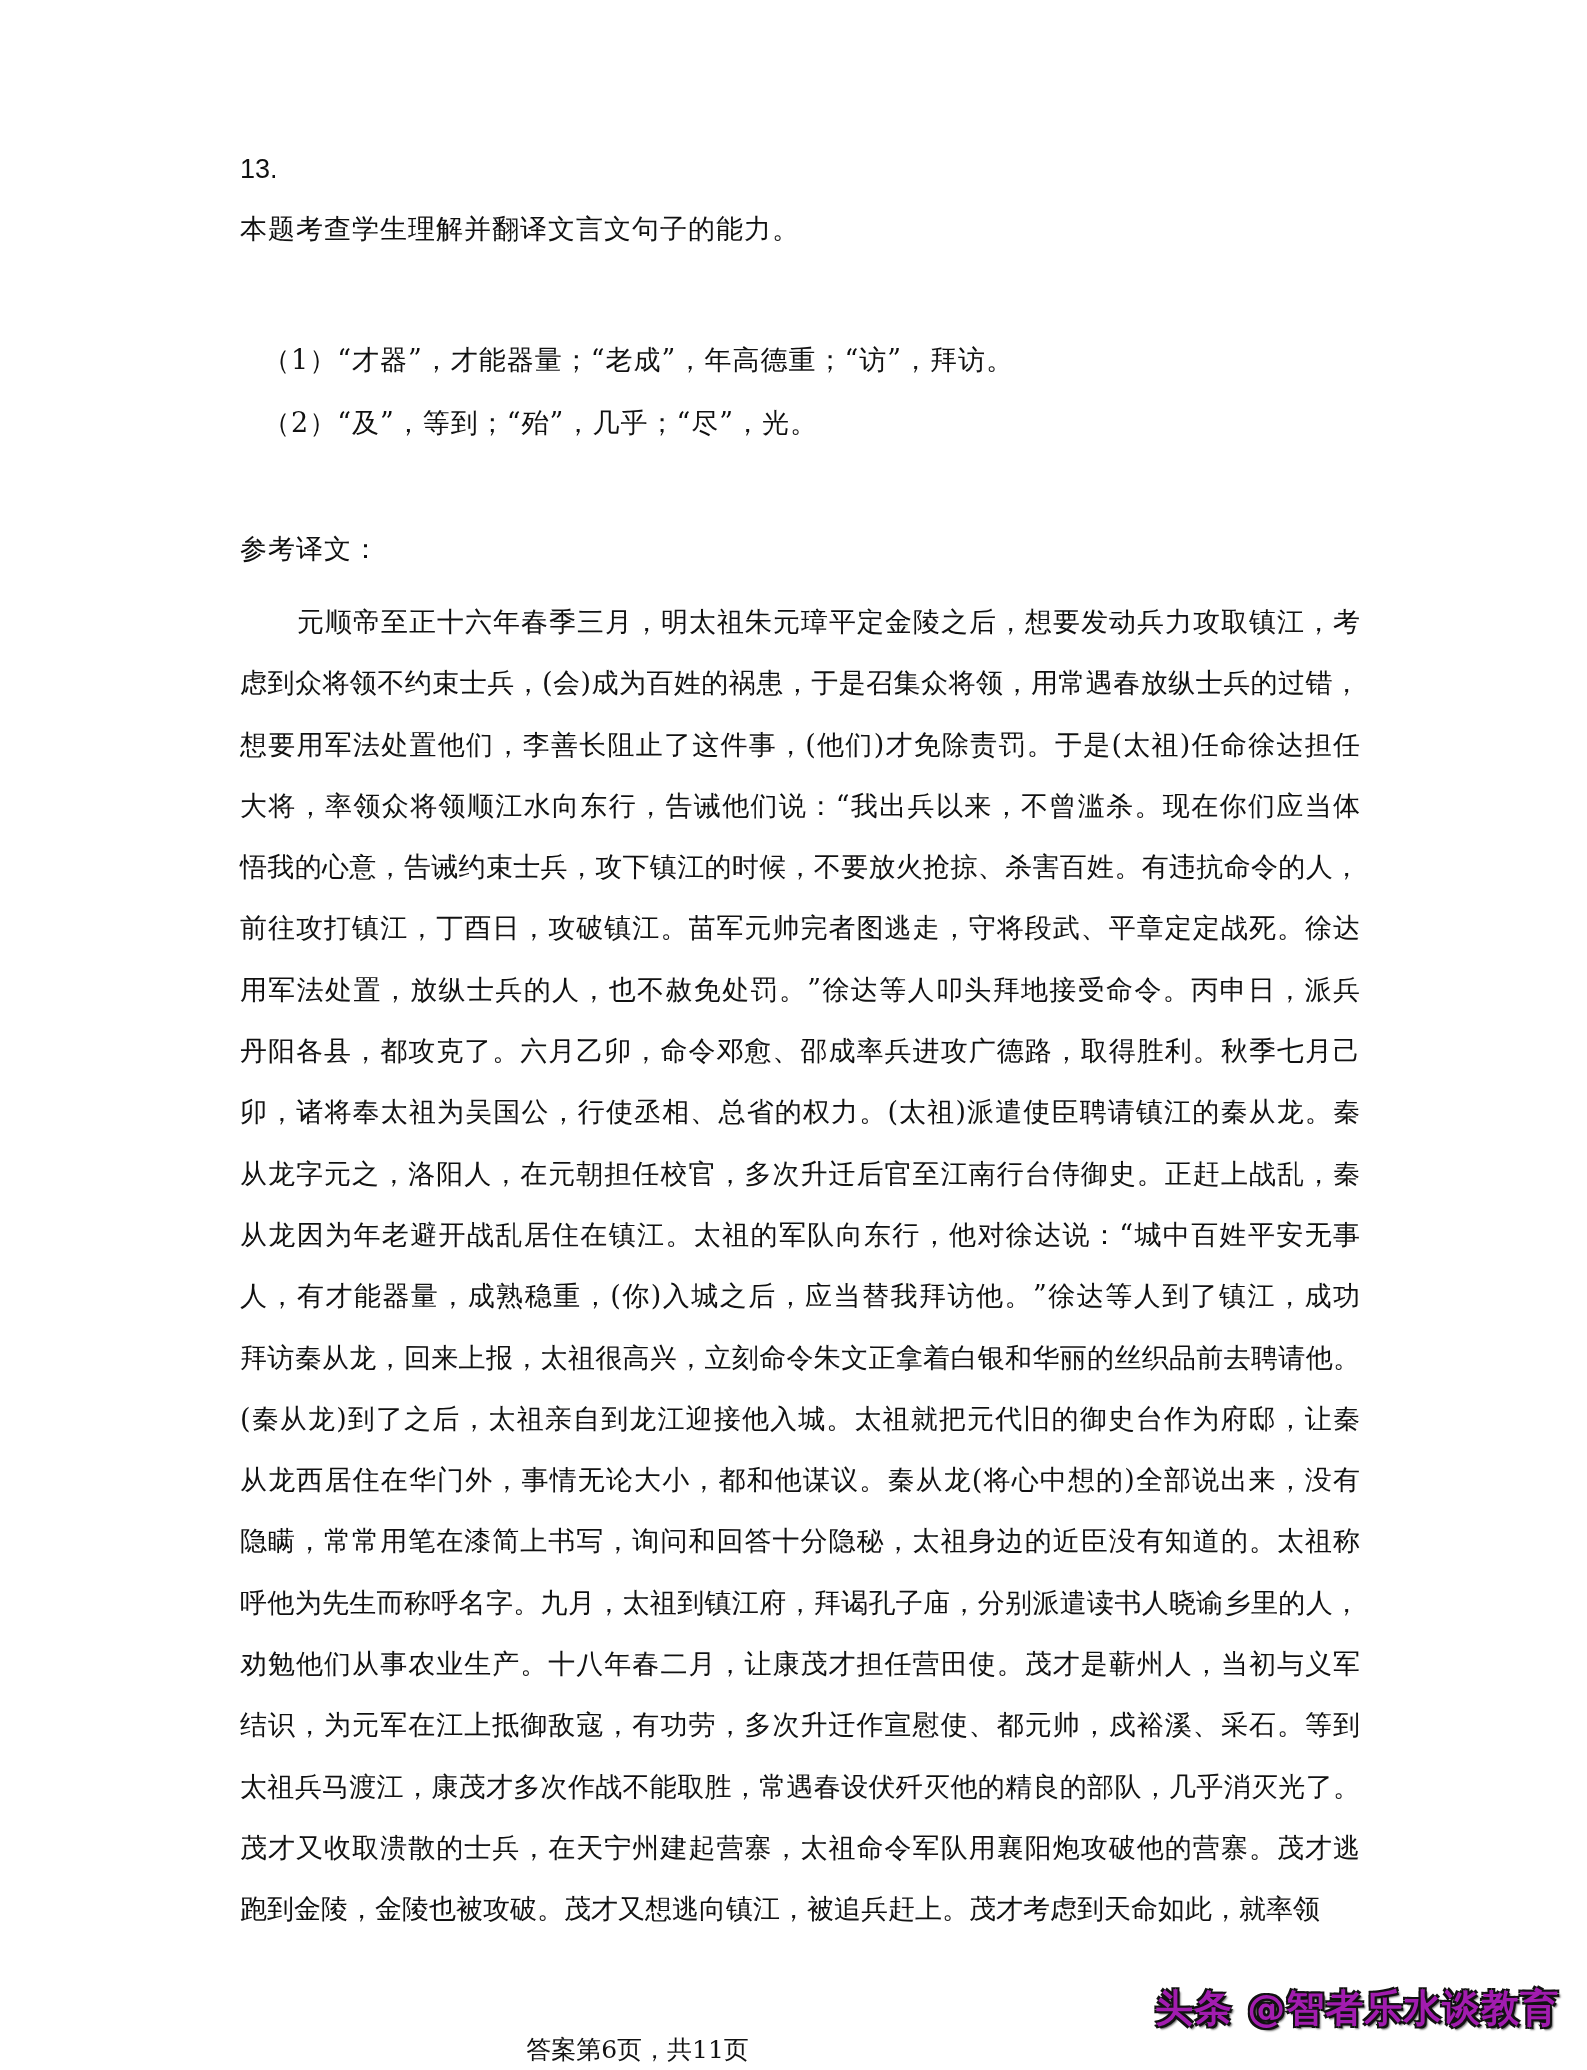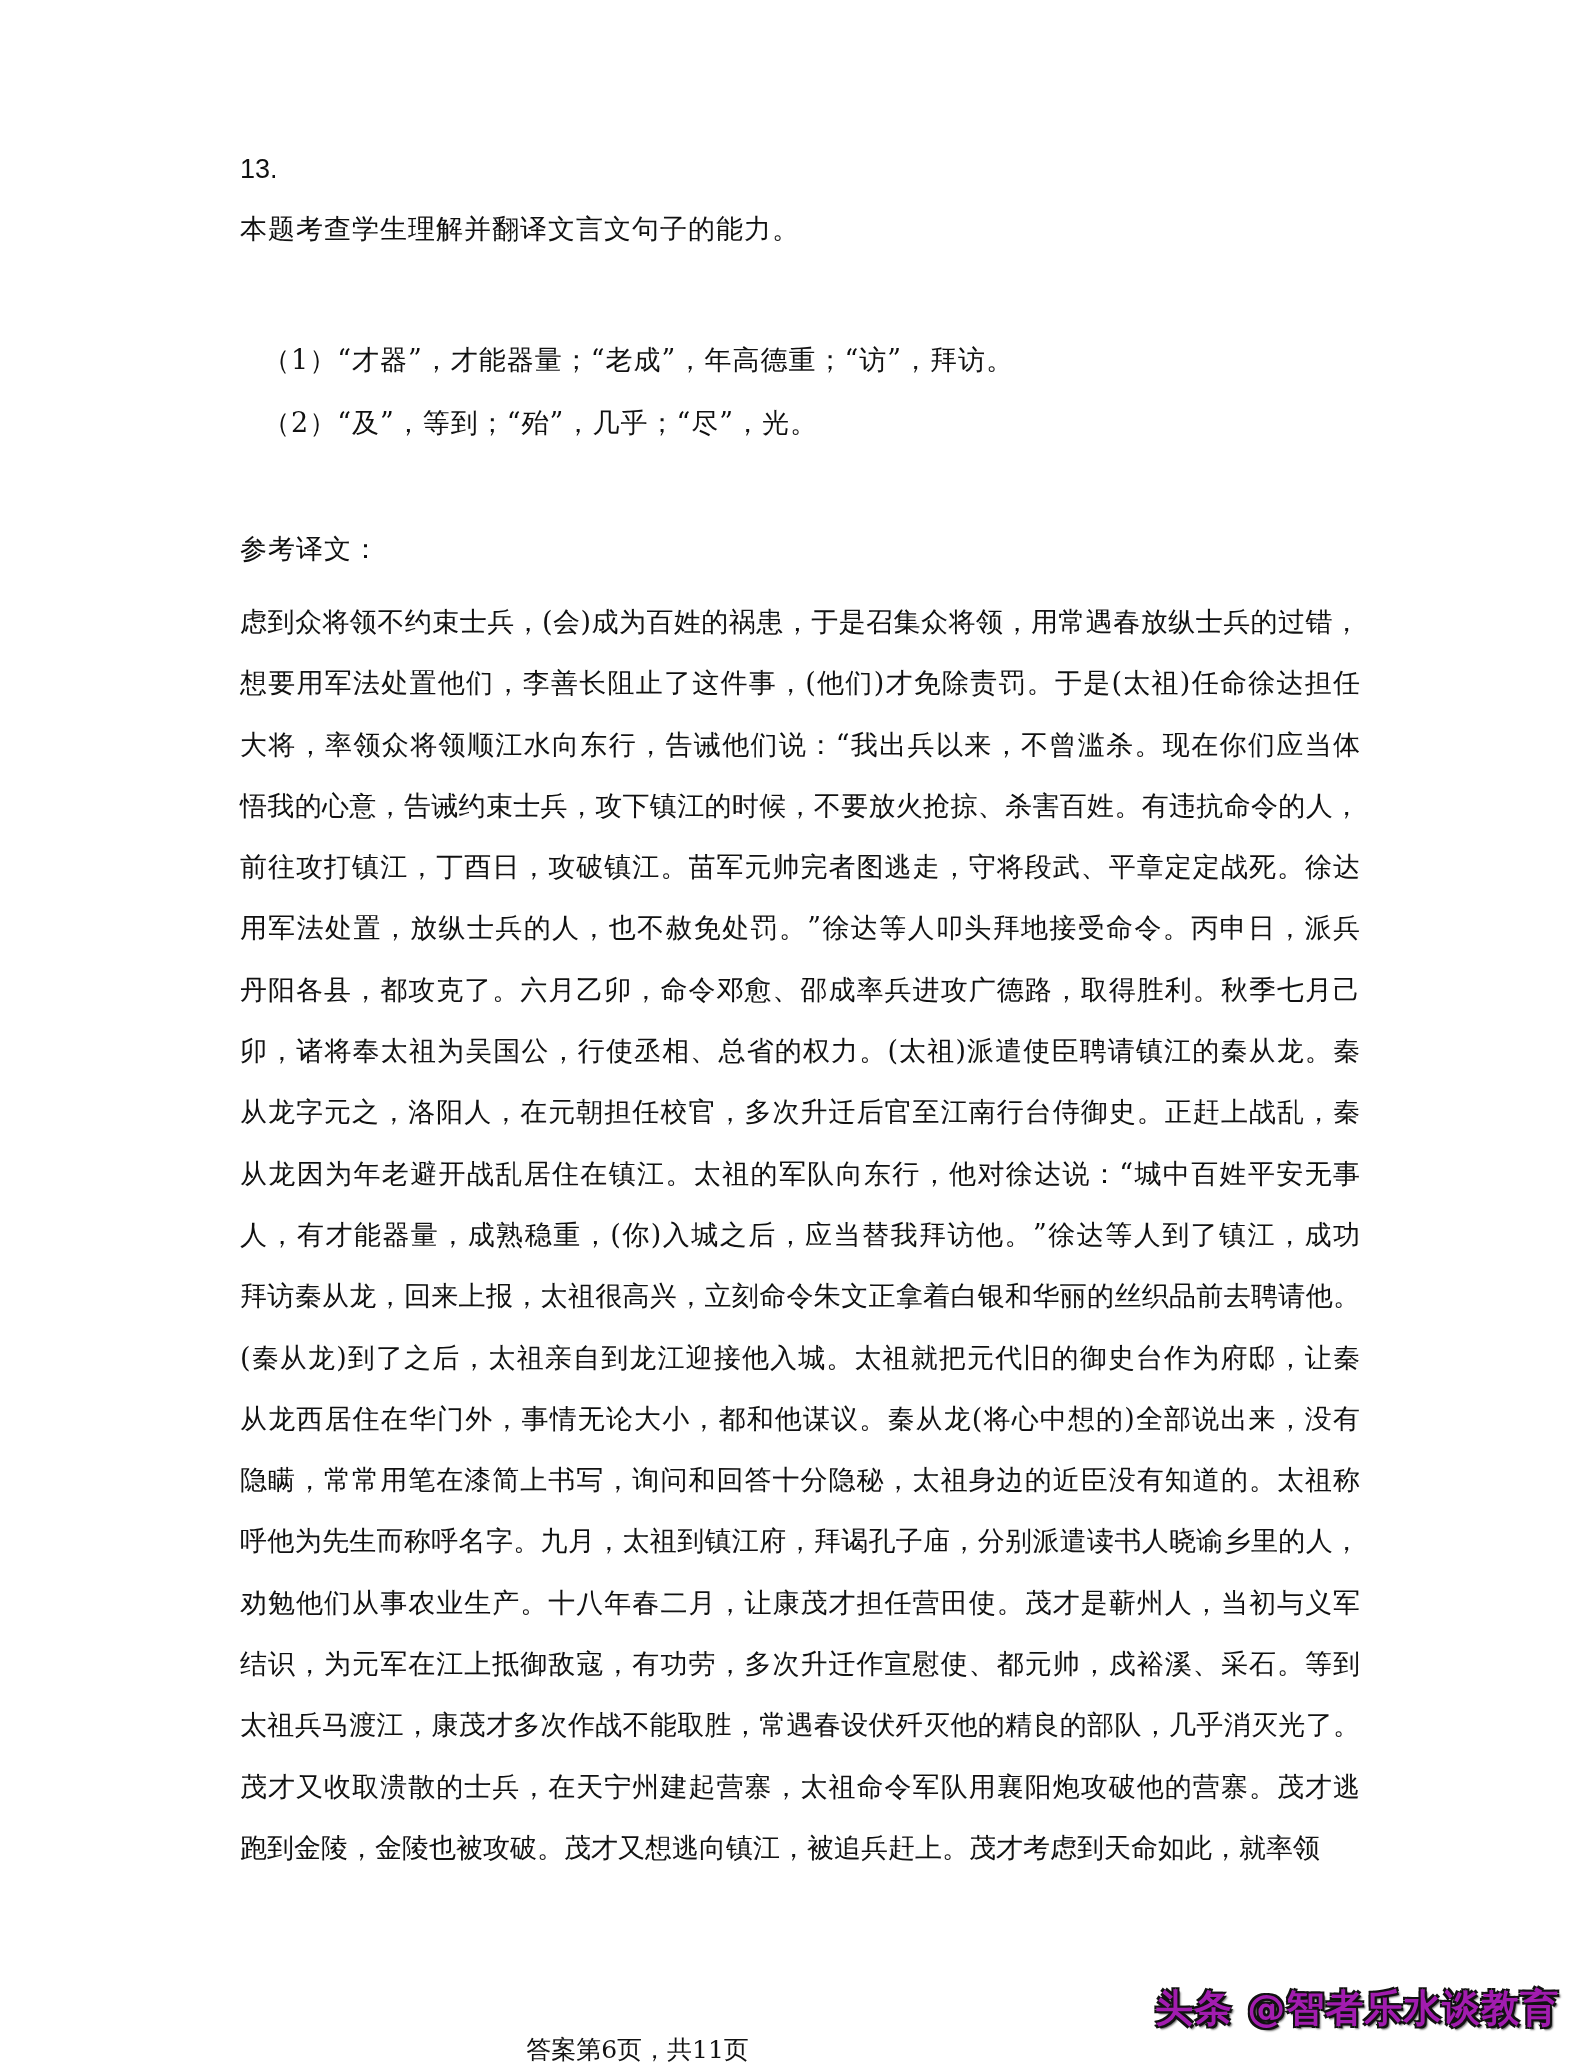--- a/index.html
+++ b/index.html
@@ -105,20 +105,21 @@
   <div class="qnum">13.</div>
 
   <div class="intro">本题考查学生理解并翻译文言文句子的能力。</div>
 
   <div class="ans ans1">（1）“才器”，才能器量；“老成”，年高德重；“访”，拜访。</div>
   <div class="ans ans2">（2）“及”，等到；“殆”，几乎；“尽”，光。</div>
 
   <div class="ref-title">参考译文：</div>
 
   <div class="translation">
+    <div class="tline first">元顺帝至正十六年春季三月，明太祖朱元璋平定金陵之后，想要发动兵力攻取镇江，考</div>
     <div class="tline">虑到众将领不约束士兵，(会)成为百姓的祸患，于是召集众将领，用常遇春放纵士兵的过错，</div>
     <div class="tline">想要用军法处置他们，李善长阻止了这件事，(他们)才免除责罚。于是(太祖)任命徐达担任</div>
     <div class="tline">大将，率领众将领顺江水向东行，告诫他们说：“我出兵以来，不曾滥杀。现在你们应当体</div>
     <div class="tline">悟我的心意，告诫约束士兵，攻下镇江的时候，不要放火抢掠、杀害百姓。有违抗命令的人，</div>
     <div class="tline">前往攻打镇江，丁酉日，攻破镇江。苗军元帅完者图逃走，守将段武、平章定定战死。徐达</div>
     <div class="tline">用军法处置，放纵士兵的人，也不赦免处罚。”徐达等人叩头拜地接受命令。丙申日，派兵</div>
     <div class="tline">丹阳各县，都攻克了。六月乙卯，命令邓愈、邵成率兵进攻广德路，取得胜利。秋季七月己</div>
     <div class="tline">卯，诸将奉太祖为吴国公，行使丞相、总省的权力。(太祖)派遣使臣聘请镇江的秦从龙。秦</div>
     <div class="tline">从龙字元之，洛阳人，在元朝担任校官，多次升迁后官至江南行台侍御史。正赶上战乱，秦</div>
     <div class="tline">从龙因为年老避开战乱居住在镇江。太祖的军队向东行，他对徐达说：“城中百姓平安无事</div>

